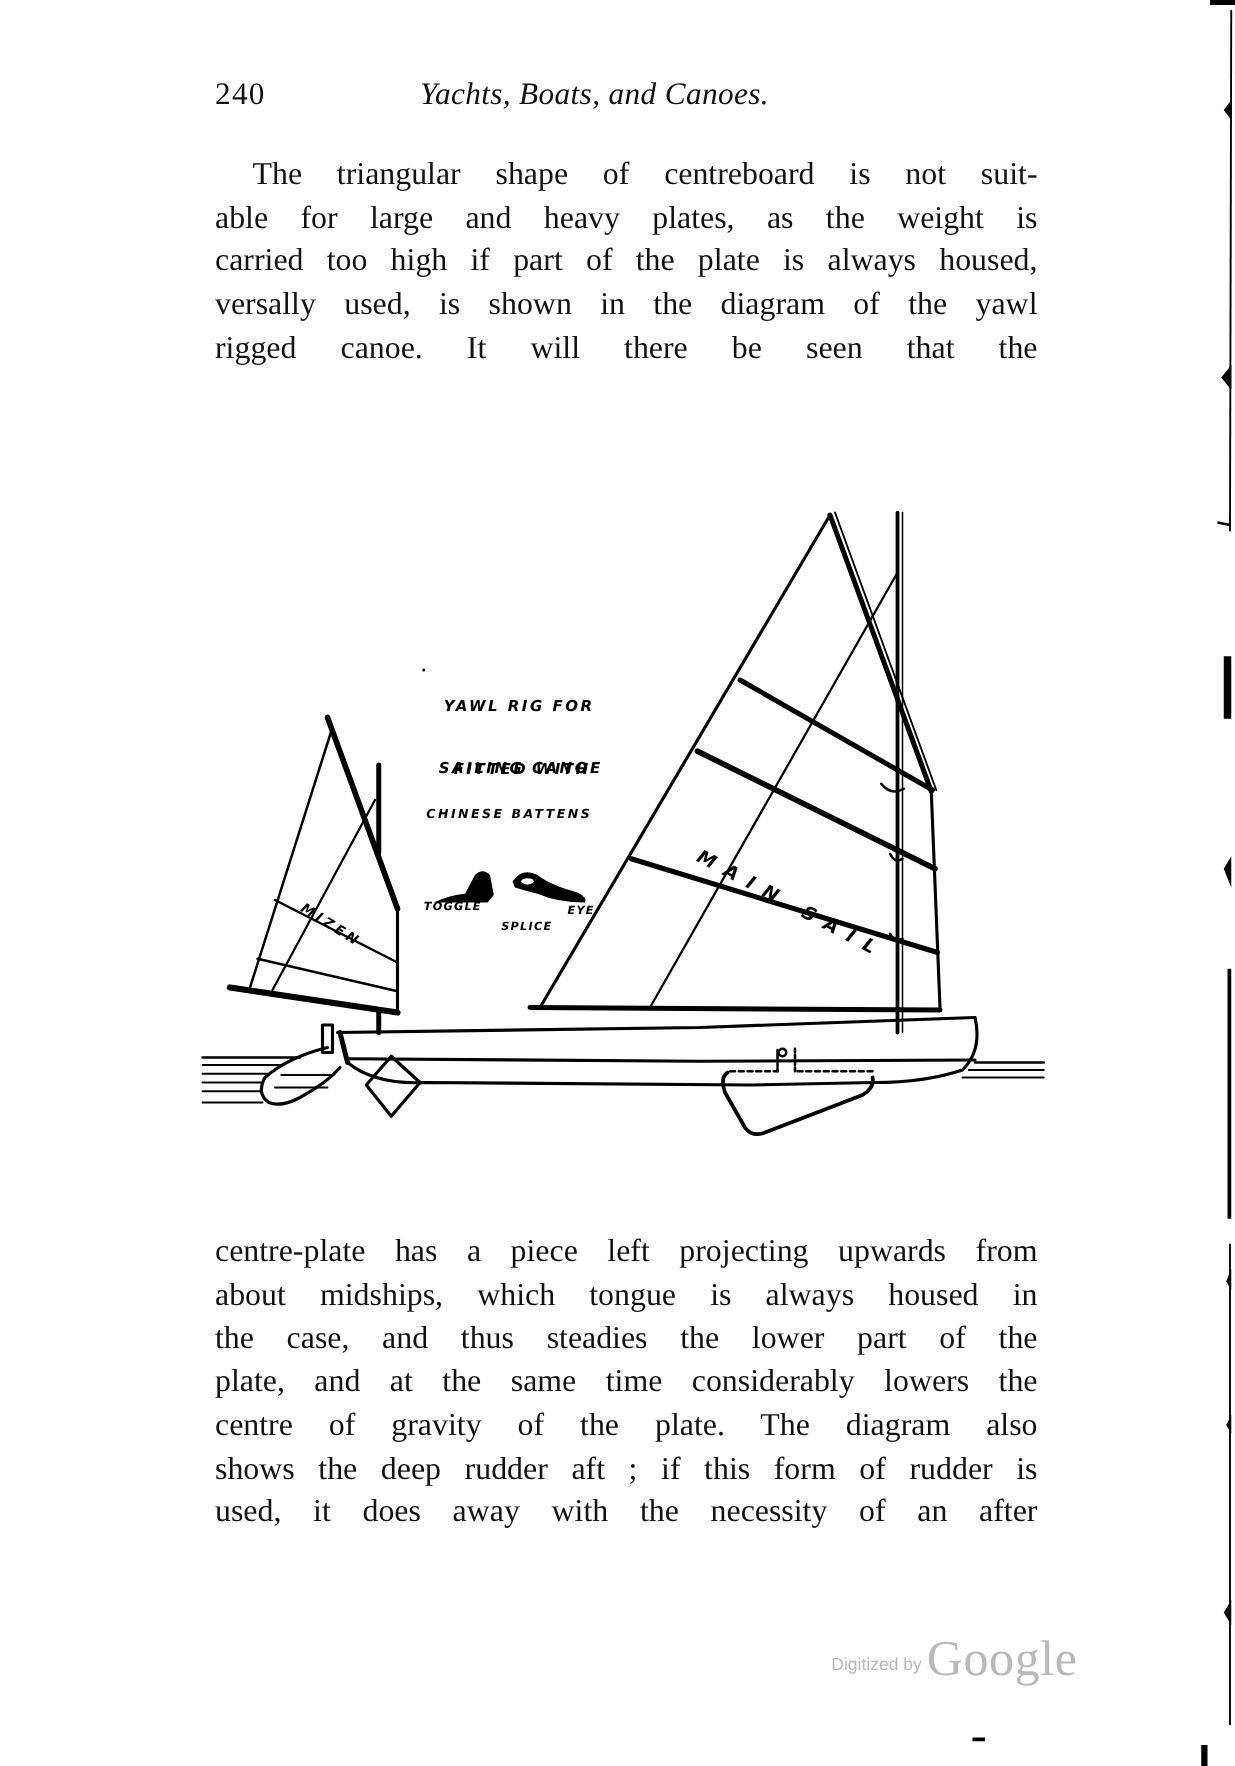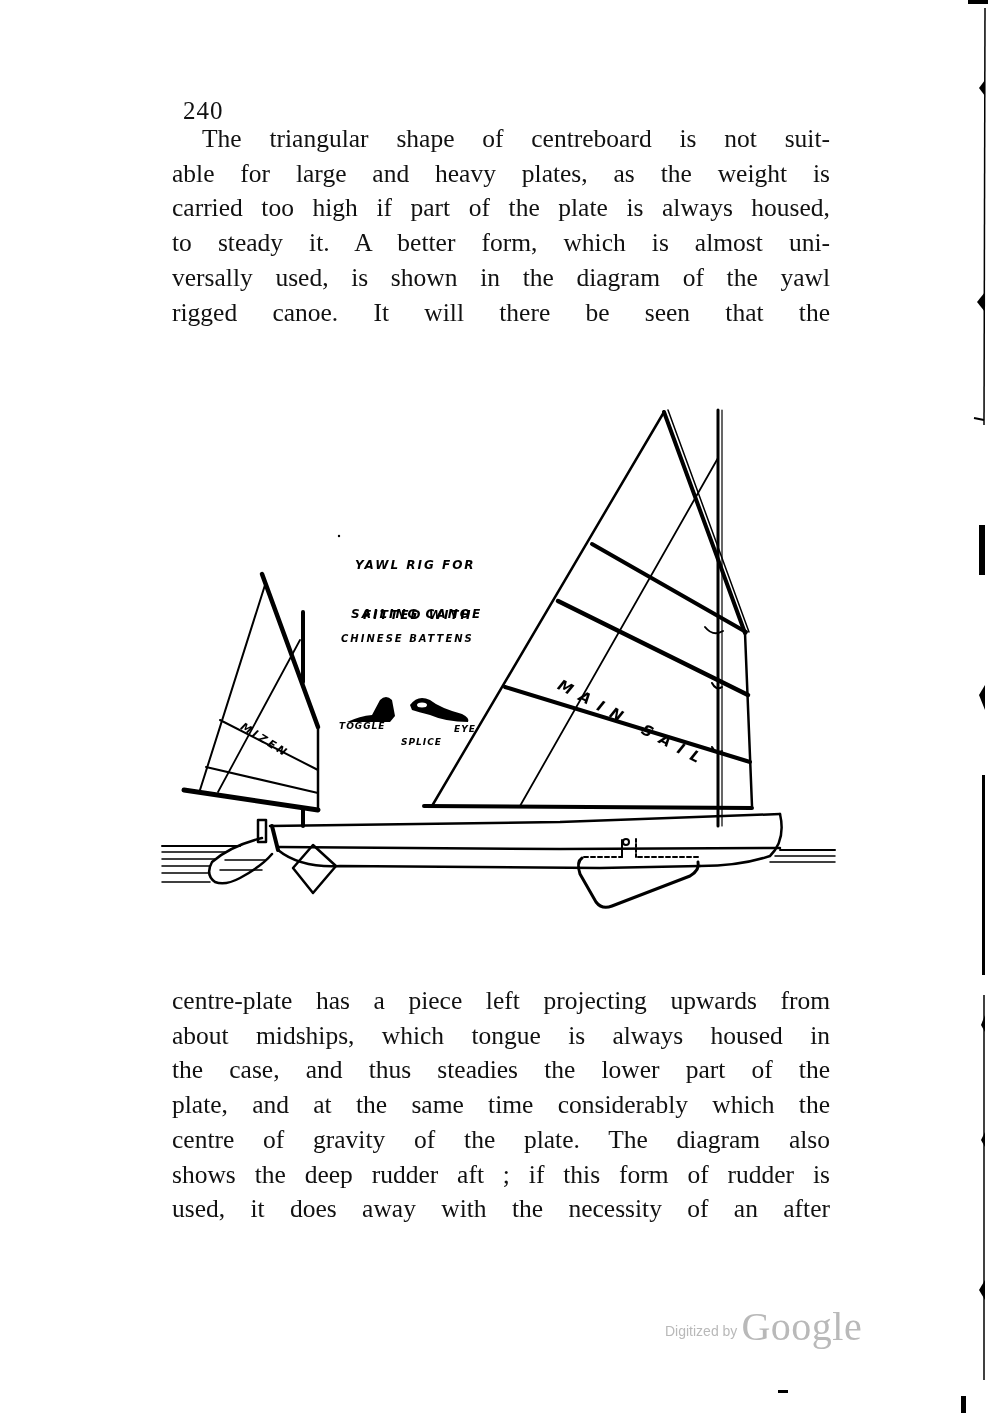--- a/index.html
+++ b/index.html
@@ -11,24 +11,23 @@
       width: 988px;
       height: 1413px;
       position: relative;
       overflow: hidden;
       font-family: "Liberation Serif", "DejaVu Serif", serif;
       color: #111111;
     }
     .header {
       position: absolute;
       top: 62px;
-      left: 183px;
+      left: 172px;
       width: 660px;
       height: 40px;
-      margin-top: 35px;
     }
     .page-num {
       position: absolute;
       left: 0;
       top: 0;
       font-size: 25px;
       letter-spacing: 1px;
     }
     .running-title {
       position: absolute;
@@ -102,27 +101,27 @@
     .mark {
       position: absolute;
       background: #000;
     }
   </style>
 </head>
 <body>
 
 <div class="header">
   <span class="page-num">240</span>
+  <span class="running-title">Yachts, Boats, and Canoes.</span>
 </div>
 
 <div class="para para1">
   <span class="line">The triangular shape of centreboard is not suit-</span>
   <span class="line">able for large and heavy plates, as the weight is</span>
   <span class="line">carried too high if part of the plate is always housed,</span>
-  <span class="line">to steady it.  A better form, which is almost uni-</span>
   <span class="line">versally used, is shown in the diagram of the yawl</span>
   <span class="line">rigged canoe.  It will there be seen that the</span>
 </div>
 
 <div class="figure">
   <svg viewBox="155 400 690 520" xmlns="http://www.w3.org/2000/svg">
     <g fill="none" stroke="#000" stroke-linecap="round" stroke-linejoin="round">
 
       <line x1="432" y1="806" x2="664" y2="412" stroke-width="2.5"></line>
 
@@ -203,33 +202,33 @@
 
     <path d="M410 705 Q418 694 430 700 Q440 708 462 714 Q470 718 468 722 Q446 722 430 715 Q418 712 412 710 Z" fill="#000" stroke="none"></path>
     <ellipse cx="422" cy="705" rx="5" ry="2.5" fill="#fff"></ellipse>
 
     <circle cx="339" cy="536" r="1.2" fill="#000"></circle>
   </svg>
 
   <span class="fig-label" style="left:200px; top:158px;">YAWL RIG FOR</span>
   <span class="fig-label" style="left:196px; top:182px;margin-top:25px;">SAILING CANOE</span>
   <span class="fig-label" style="left:208px; top:208px;">FITTED WITH</span>
-  <span class="fig-label" style="left:186px; top:233px; font-size:10px;">CHINESE BATTENS</span>
+  <span class="fig-label" style="left:186px; top:246px; font-size:10px;">CHINESE BATTENS</span>
   <span class="fig-label" style="left:184px; top:321px; font-size:9px; letter-spacing:1px;">TOGGLE</span>
   <span class="fig-label" style="left:252px; top:324px; font-size:9px; letter-spacing:1px;margin-left:47px;">EYE</span>
   <span class="fig-label" style="left:246px; top:337px; font-size:9px; letter-spacing:1px;">SPLICE</span>
   <span class="fig-label" style="left:408px; top:276px; font-size:15px; letter-spacing:9px; transform: rotate(28deg); transform-origin: left top;">MAIN SAIL</span>
   <span class="fig-label" style="left:90px; top:320px; font-size:11px; letter-spacing:3px; transform: rotate(32deg); transform-origin: left top;">MIZEN</span>
 </div>
 
 <div class="para para2">
   <span class="line">centre-plate has a piece left projecting upwards from</span>
   <span class="line">about midships, which tongue is always housed in</span>
   <span class="line">the case, and thus steadies the lower part of the</span>
-  <span class="line">plate, and at the same time considerably which the</span>
+  <span class="line">plate, and at the same time considerably lowers the</span>
   <span class="line">centre of gravity of the plate.  The diagram also</span>
   <span class="line">shows the deep rudder aft ; if this form of rudder is</span>
   <span class="line">used, it does away with the necessity of an after</span>
 </div>
 
 <div class="watermark">
   <span class="wm-small">Digitized by</span>
   <span class="wm-big">Google</span>
 </div>
 

